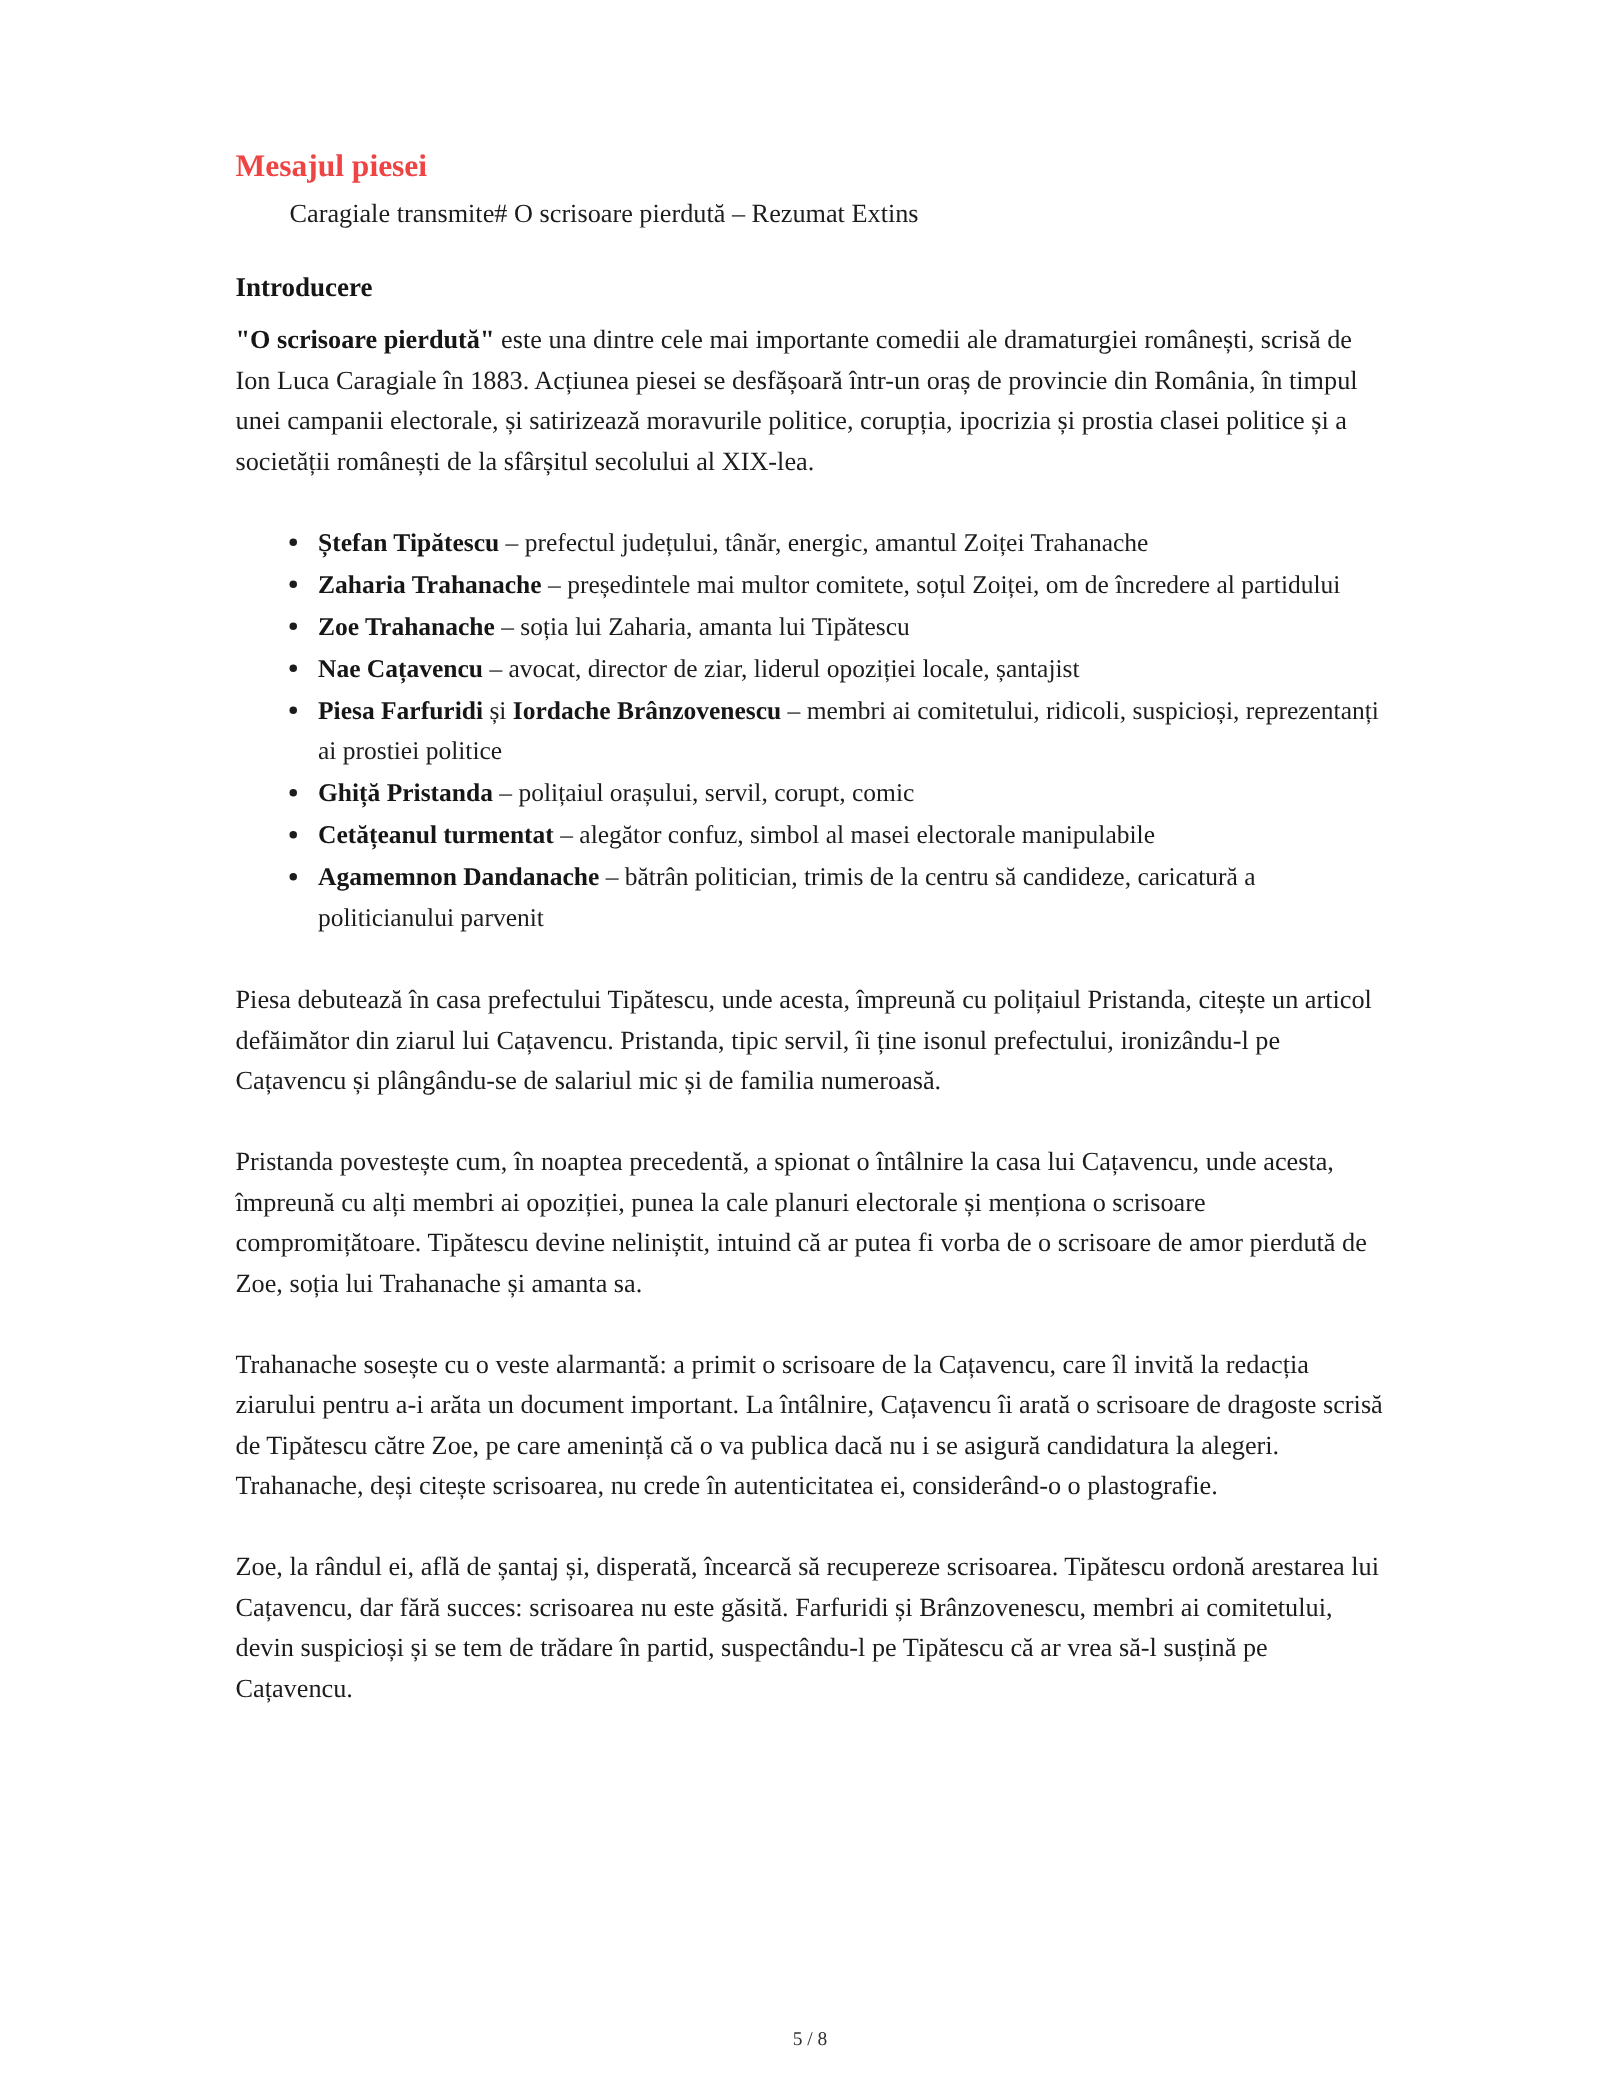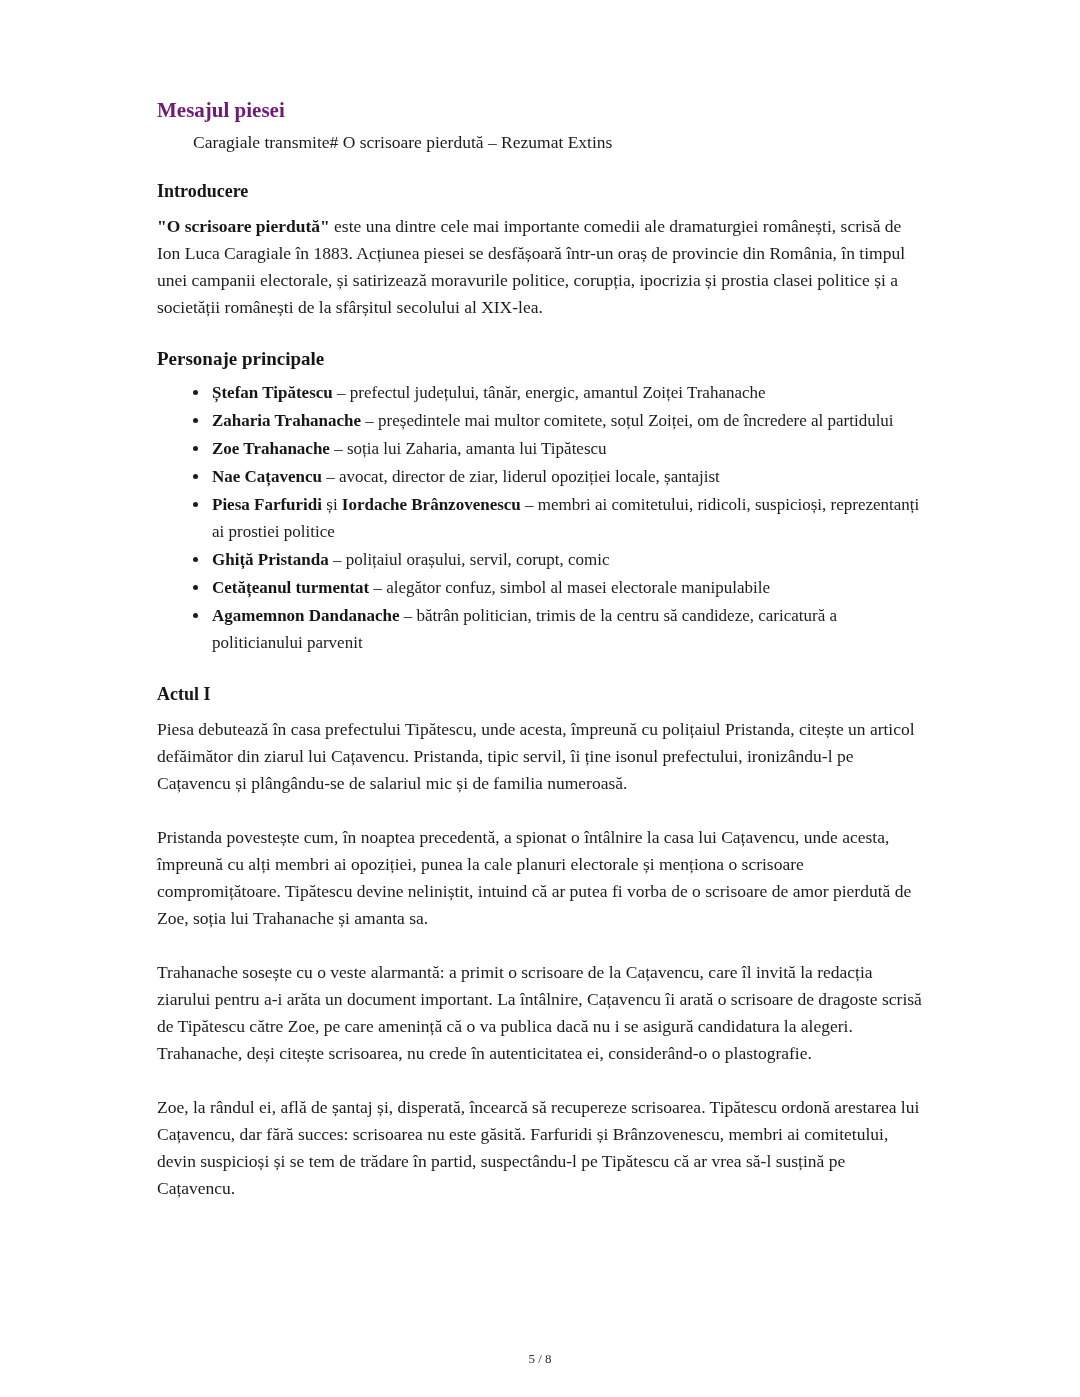--- a/index.html
+++ b/index.html
@@ -12,21 +12,21 @@
       color: #1c1c1c;
       overflow: hidden;
     }
     .page {
       padding: 98px 158px 0 157px;
     }
     .h2top {
       font-size: 21px;
       font-weight: bold;
       margin-bottom: 9px;
-      color: #701a75;
+      color: #ef4444;
     }
     .subtitle {
       font-size: 17.5px;
       margin-bottom: 28px;
       margin-left: 36px;
     }
     .h1 {
       font-size: 18px;
       font-weight: bold;
       margin-bottom: 11px;
@@ -72,34 +72,32 @@
 <div class="page">
 
   <h2 class="h2top">Mesajul piesei</h2>
 
   <p class="subtitle">Caragiale transmite# O scrisoare pierdută – Rezumat Extins</p>
 
   <h1 class="h1">Introducere</h1>
 
   <p class="body"><strong>"O scrisoare pierdută"</strong><span> este una dintre cele mai importante comedii ale dramaturgiei românești, scrisă de Ion Luca Caragiale în 1883. Acțiunea piesei se desfășoară într-un oraș de provincie din România, în timpul unei campanii electorale, și satirizează moravurile politice, corupția, ipocrizia și prostia clasei politice și a societății românești de la sfârșitul secolului al XIX-lea.</span></p>
 
-  <h3 class="h3">Personaje principale</h3>
 
   <ul class="chars">
       <li><strong>Ștefan Tipătescu</strong><span> – prefectul județului, tânăr, energic, amantul Zoiței Trahanache</span></li>
       <li><strong>Zaharia Trahanache</strong><span> – președintele mai multor comitete, soțul Zoiței, om de încredere al partidului</span></li>
       <li><strong>Zoe Trahanache</strong><span> – soția lui Zaharia, amanta lui Tipătescu</span></li>
       <li><strong>Nae Cațavencu</strong><span> – avocat, director de ziar, liderul opoziției locale, șantajist</span></li>
       <li><strong>Piesa Farfuridi</strong><span> și </span><strong>Iordache Brânzovenescu</strong><span> – membri ai comitetului, ridicoli, suspicioși, reprezentanți ai prostiei politice</span></li>
       <li><strong>Ghiță Pristanda</strong><span> – polițaiul orașului, servil, corupt, comic</span></li>
       <li><strong>Cetățeanul turmentat</strong><span> – alegător confuz, simbol al masei electorale manipulabile</span></li>
       <li><strong>Agamemnon Dandanache</strong><span> – bătrân politician, trimis de la centru să candideze, caricatură a politicianului parvenit</span></li>
     </ul>
 
-  <h1 class="h1">Actul I</h1>
 
   <div>
       <p class="body">Piesa debutează în casa prefectului Tipătescu, unde acesta, împreună cu polițaiul Pristanda, citește un articol defăimător din ziarul lui Cațavencu. Pristanda, tipic servil, îi ține isonul prefectului, ironizându-l pe Cațavencu și plângându-se de salariul mic și de familia numeroasă.</p>
       <p class="body">Pristanda povestește cum, în noaptea precedentă, a spionat o întâlnire la casa lui Cațavencu, unde acesta, împreună cu alți membri ai opoziției, punea la cale planuri electorale și menționa o scrisoare compromițătoare. Tipătescu devine neliniștit, intuind că ar putea fi vorba de o scrisoare de amor pierdută de Zoe, soția lui Trahanache și amanta sa.</p>
       <p class="body">Trahanache sosește cu o veste alarmantă: a primit o scrisoare de la Cațavencu, care îl invită la redacția ziarului pentru a-i arăta un document important. La întâlnire, Cațavencu îi arată o scrisoare de dragoste scrisă de Tipătescu către Zoe, pe care amenință că o va publica dacă nu i se asigură candidatura la alegeri. Trahanache, deși citește scrisoarea, nu crede în autenticitatea ei, considerând-o o plastografie.</p>
       <p class="body">Zoe, la rândul ei, află de șantaj și, disperată, încearcă să recupereze scrisoarea. Tipătescu ordonă arestarea lui Cațavencu, dar fără succes: scrisoarea nu este găsită. Farfuridi și Brânzovenescu, membri ai comitetului, devin suspicioși și se tem de trădare în partid, suspectându-l pe Tipătescu că ar vrea să-l susțină pe Cațavencu.</p>
     </div>
 
 </div>
 

